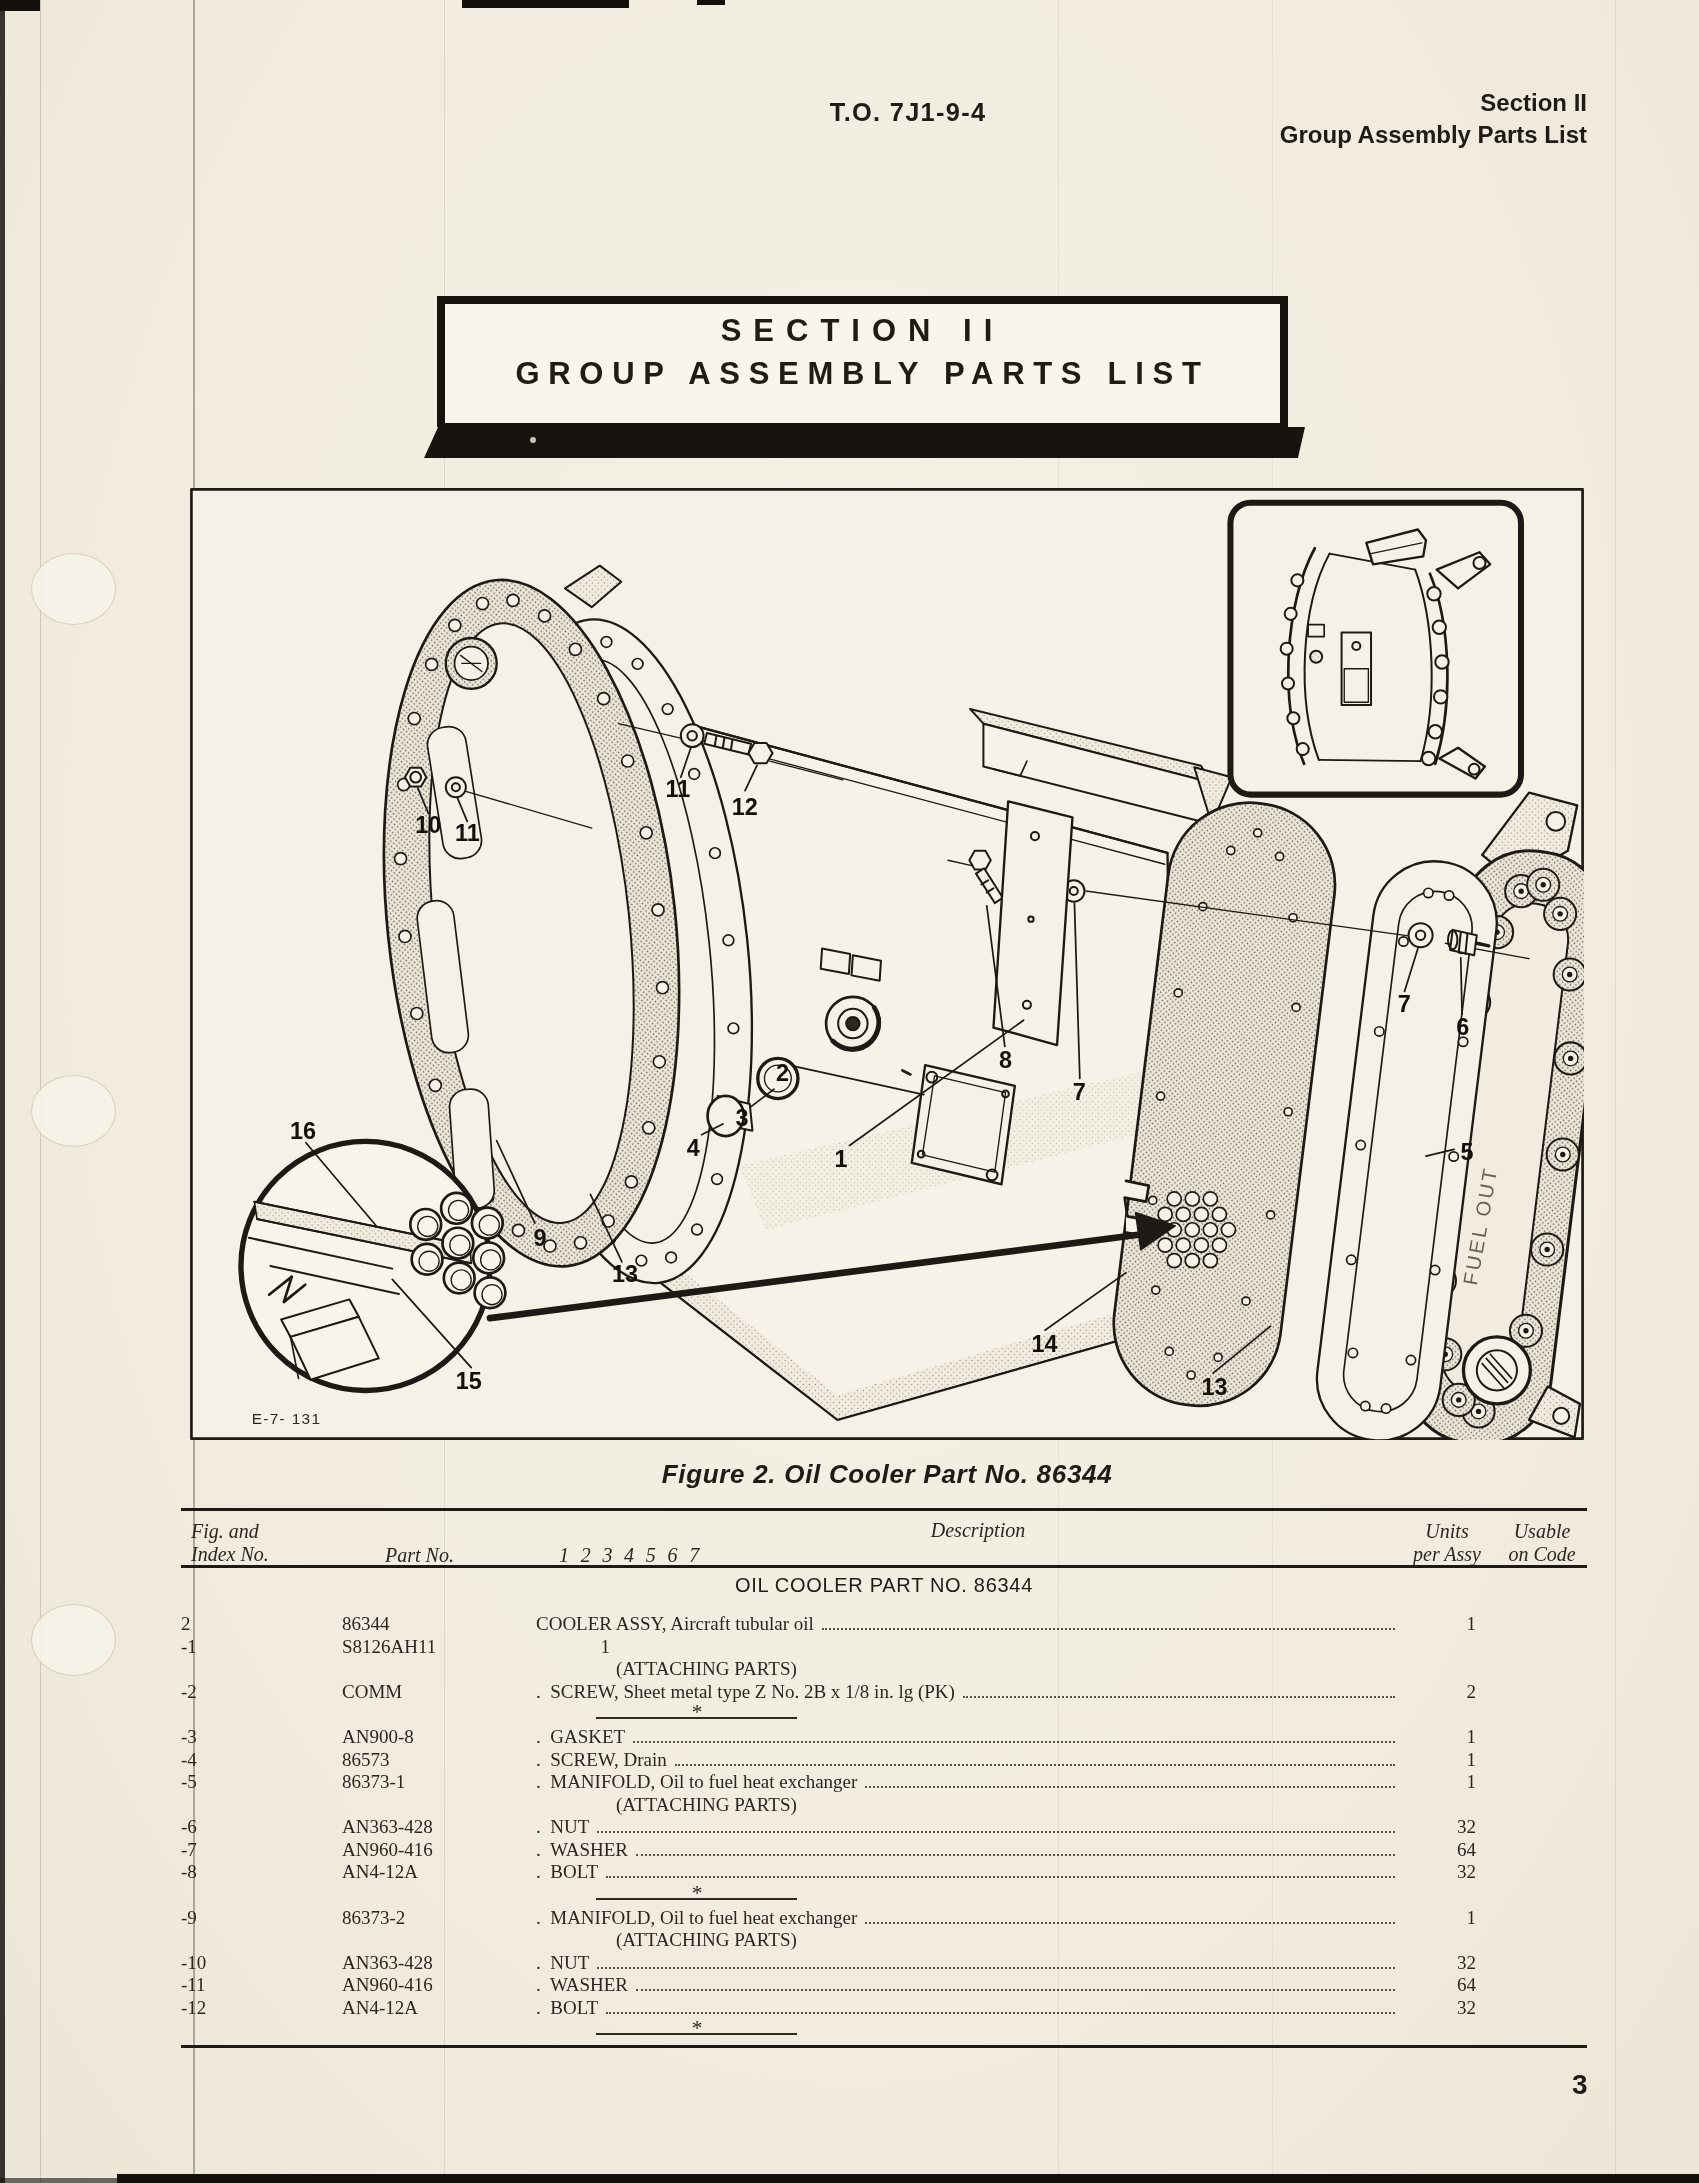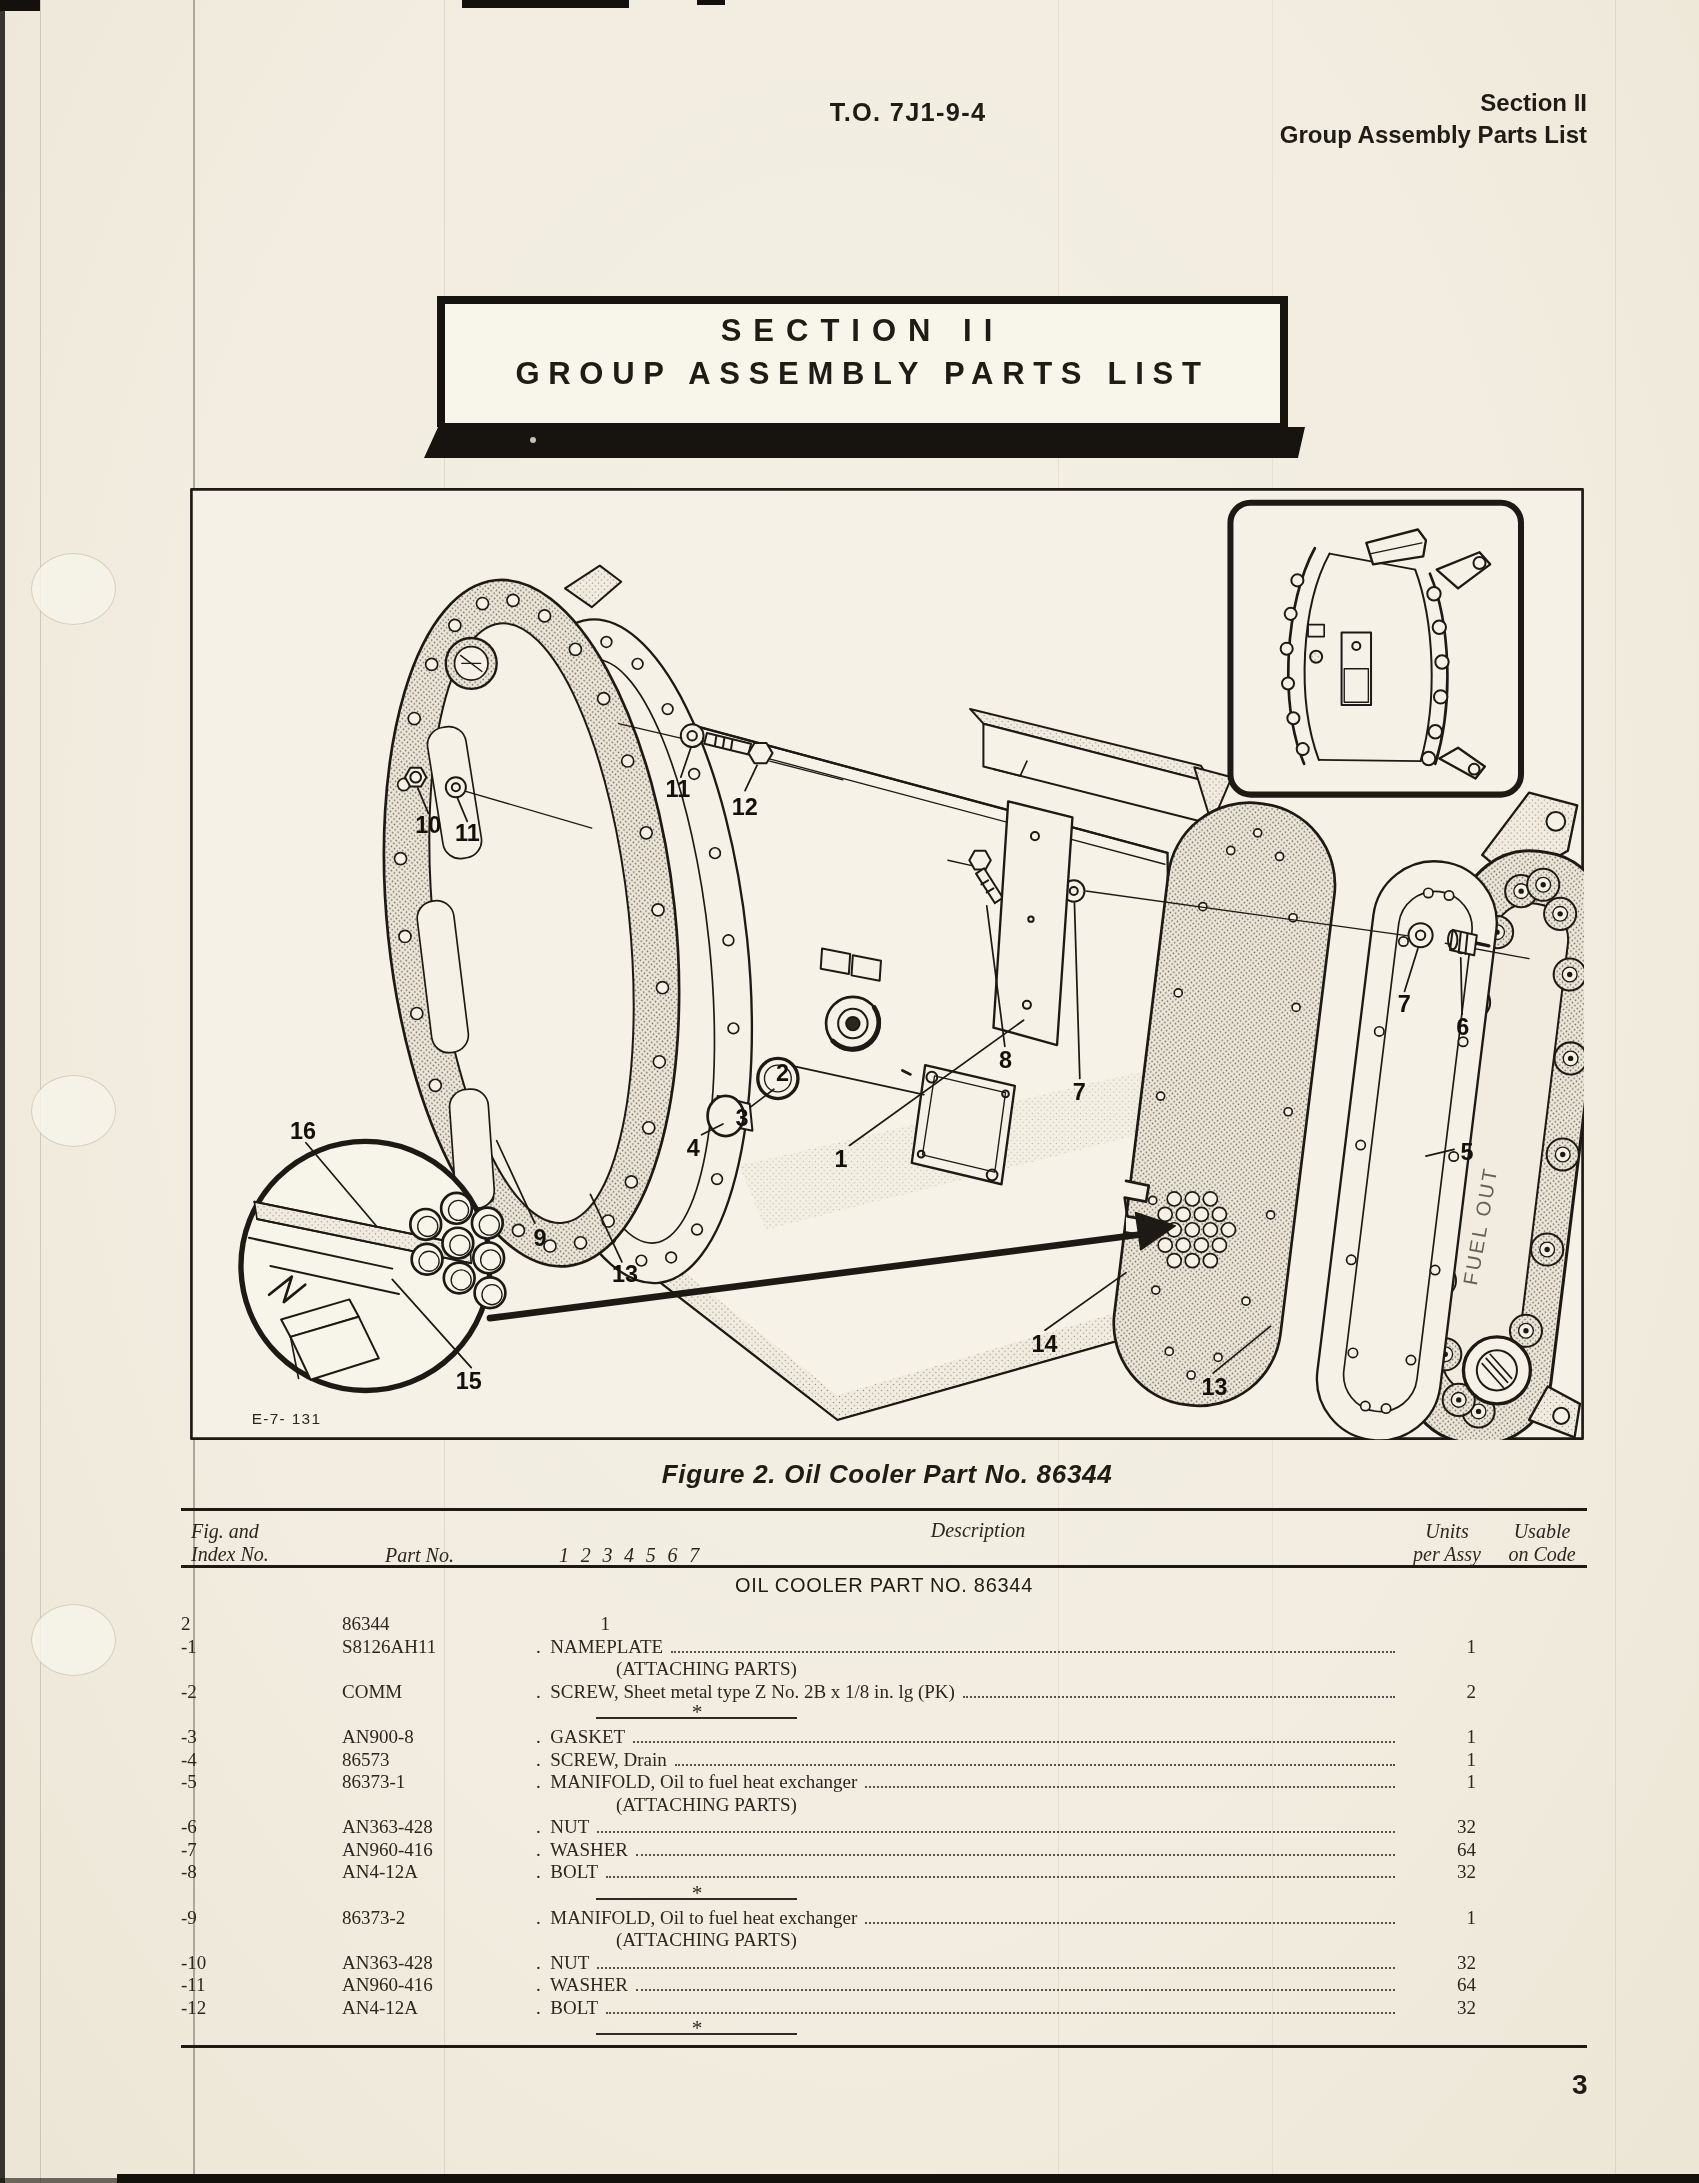--- a/index.html
+++ b/index.html
@@ -528,30 +528,30 @@
 <div class="abs th" style="left:1542px;top:1520px;transform:translateX(-50%);text-align:center;">
   <div>Usable</div>
   <div>on Code</div>
 </div>
 <div class="abs rule" style="top:1565px;height:3.3px;"></div>
 <div class="abs tsection">OIL COOLER PART NO. 86344</div>
 <div class="abs rows" id="rows">
     <div class="prow">
       <span class="c-idx">2</span>
       <span class="c-part">86344</span>
+      <span class="c-desc">
+        <span class="dt">COOLER ASSY, Aircraft tubular oil</span>
+        <span class="lead"></span>
+      </span>
       <span class="c-units">1</span>
       <span class="c-usable"></span>
     </div>
     <div class="prow">
       <span class="c-idx">-1</span>
       <span class="c-part">S8126AH11</span>
-      <span class="c-desc">
-        <span class="dt">.  NAMEPLATE</span>
-        <span class="lead"></span>
-      </span>
       <span class="c-units">1</span>
       <span class="c-usable"></span>
     </div>
     <div class="prow-note">(ATTACHING PARTS)</div>
     <div class="prow">
       <span class="c-idx">-2</span>
       <span class="c-part">COMM</span>
       <span class="c-desc">
         <span class="dt">.  SCREW, Sheet metal type Z No. 2B x 1/8 in. lg (PK)</span>
         <span class="lead"></span>

